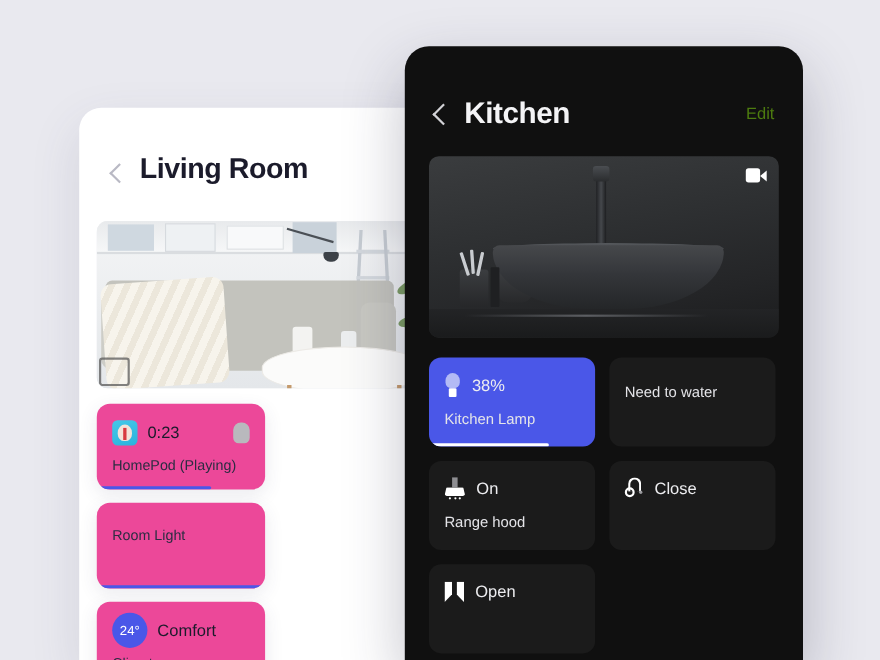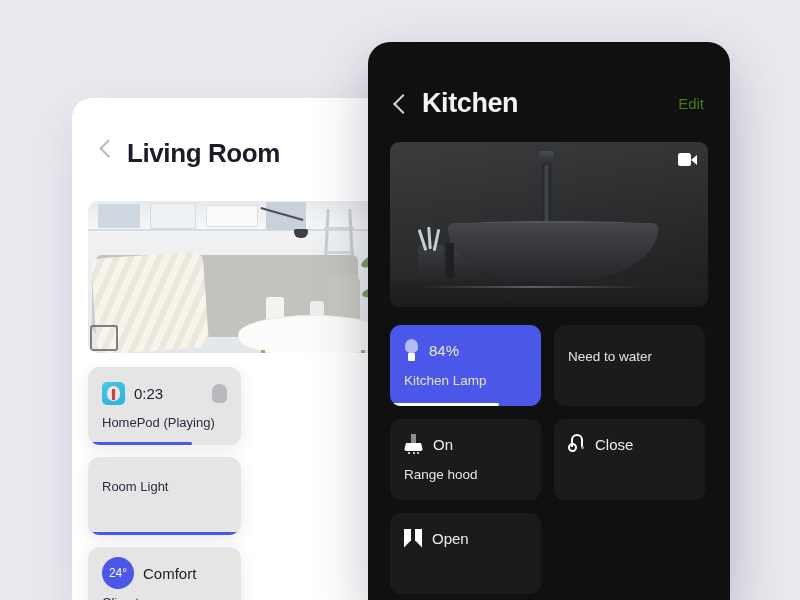--- a/index.html
+++ b/index.html
@@ -16,21 +16,21 @@
   #living-panel {
     position: absolute;
     left: 72px; top: 98px;
     width: 318px; height: 502px;
     background: #ffffff;
     border-radius: 20px 20px 0 0;
     box-shadow: 0 18px 45px rgba(70,70,110,.13);
     overflow: hidden;
   }
   .lr-header {
-    display: flex; align-items: flex-start;
+    display: flex; align-items: flex-end;
     gap: 14px;
     padding: 40px 0 0 28px;
   }
   .lr-back {
     width: 13px; height: 22px;
     position: relative;
     flex: none;
     cursor: pointer;
   }
   .lr-back::before {
@@ -108,21 +108,21 @@
   .vase1 { position:absolute; left:178px; bottom:26px; width:18px; height:30px; background:#f3f3f1; border-radius:3px; }
   .vase2 { position:absolute; left:222px; bottom:24px; width:14px; height:28px; background:#eceeef; border-radius:3px 3px 6px 6px; }
   .plant { position:absolute; right:2px; bottom:20px; width:44px; height:84px; }
   .leaf { position:absolute; width:26px; height:10px; background:#7b9b63; border-radius:50%; }
   .basket { position:absolute; left:2px; bottom:2px; width:28px; height:26px; border:2px solid #5a5a5a; border-radius:3px; opacity:.75; }
 
   
   .lr-cards { padding: 14px 0 0 16px; display:flex; flex-wrap:wrap; gap:12px; }
   .lcard {
     width: 153px; height: 78px;
-    background: #e5e5e5;
+    background: #ec4899;
     border-radius: 12px;
     box-shadow: 0 5px 16px rgba(60,60,100,.10);
     position: relative;
     overflow: hidden;
     padding: 13px 14px 0 14px;
     cursor: pointer;
   }
   .lcard-top { display:flex; align-items:center; gap:9px; height:26px; }
   .lcard-val { font-size:15px; color:#1b1b2b; font-weight:500; }
   .lcard-label { font-size:13px; color:#2c2c42; margin-top:9px; }
@@ -427,21 +427,21 @@
       <div class="body"></div>
         <div class="lens"></div>
     </div>
   </div>
 
   <div class="k-cards">
 
     <div class="kcard active">
       <div class="kcard-top">
         <div class="kbulb"></div>
-        <span class="kcard-val">84%</span>
+        <span class="kcard-val">38%</span>
       </div>
       <div class="kcard-label">Kitchen Lamp</div>
       <div class="kbar" style="width:72%"></div>
     </div>
 
     <div class="kcard">
       <div class="kcard-label">Need to water</div>
     </div>
 
 

